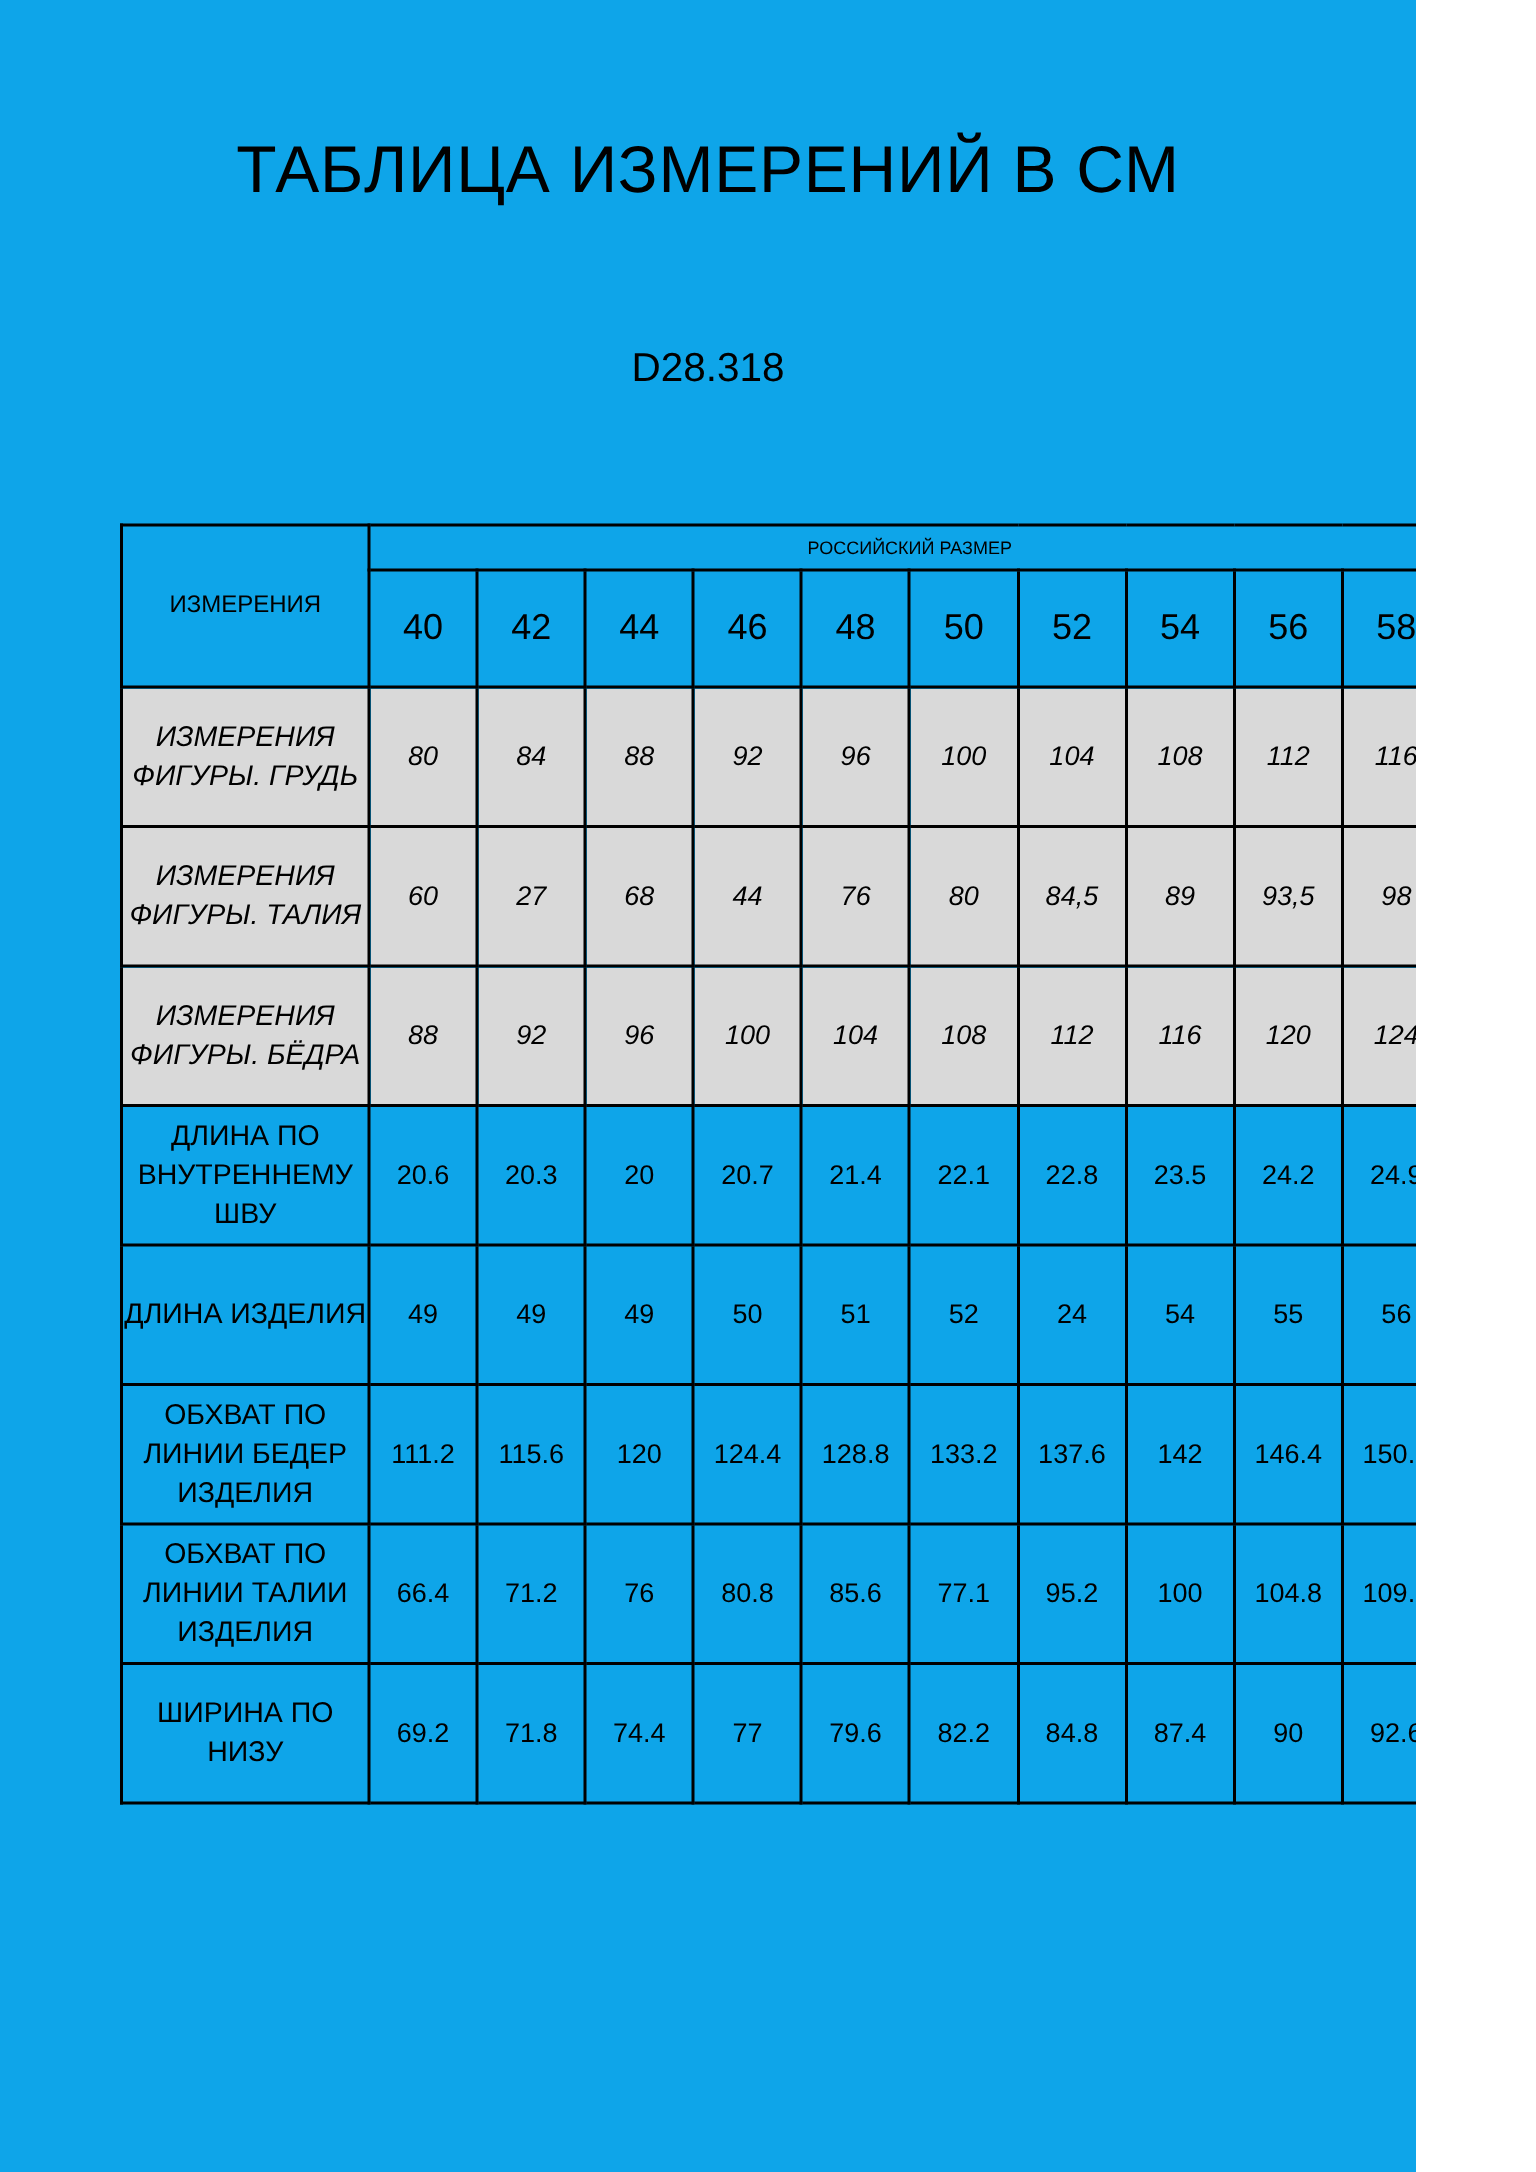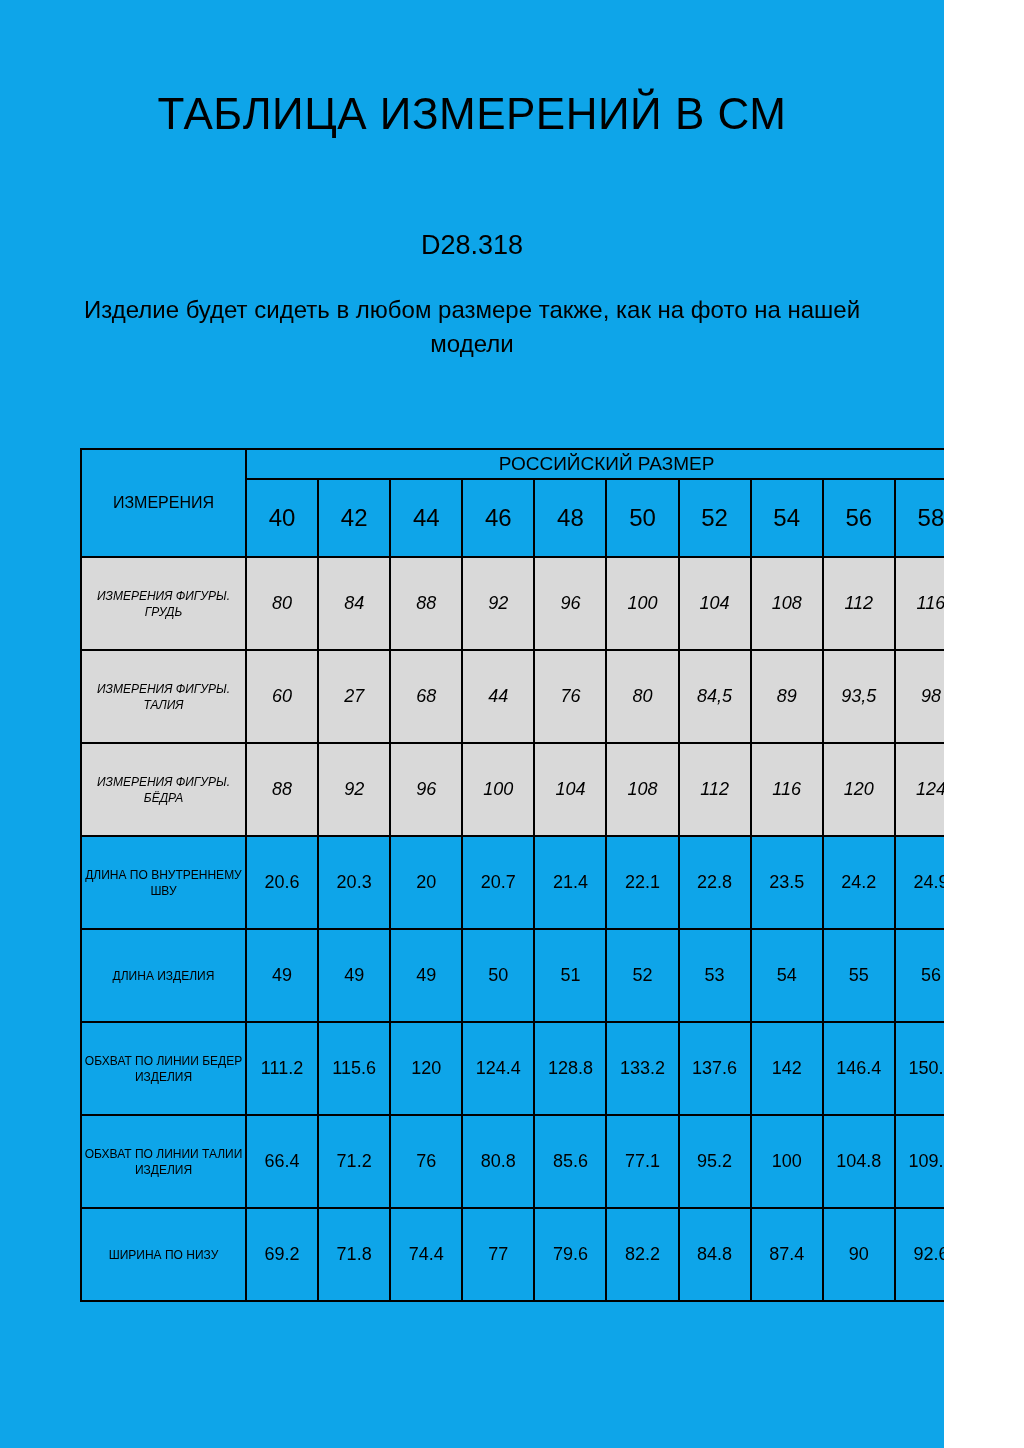--- a/index.html
+++ b/index.html
@@ -56,49 +56,48 @@
     overflow: hidden;
   }
   tr.group-row { height: 30px; }
   tr.sizes-row { height: 78px; margin-top: 16px; }
   th.corner {
     font-size: 16px;
     padding: 0 10px;
     border-radius: 12px;
   }
   th.size-group {
-    font-size: 19px;
+    font-size: 12px;
     margin-top: 33px;
   }
   td.size-cell {
     font-size: 24px;
     font-weight: 700;
   }
   tbody tr { height: 93px; }
   th.row-label {
-    font-size: 12px;
+    font-size: 19px;
     line-height: 1.35;
     padding: 0 18px;
   }
   td.value-cell {
     font-size: 18px;
   }
   tr.figure-row th,
   tr.figure-row td {
     background: #d9d9d9;
     font-style: italic;
   }
 </style>
 </head>
 <body>
 
 <div class="page">
   <h1 class="title">ТАБЛИЦА ИЗМЕРЕНИЙ В СМ</h1>
   <div class="article">D28.318</div>
-  <p class="subtitle">Изделие будет сидеть в любом размере также, как на фото на нашей модели</p>
 
   <table class="size-table">
     <colgroup>
       <col class="label-col">
     </colgroup>
     <thead>
       <tr class="group-row">
         <th class="corner" rowspan="2">ИЗМЕРЕНИЯ</th>
         <th class="size-group" colspan="10">РОССИЙСКИЙ РАЗМЕР</th>
       </tr>
@@ -169,21 +168,21 @@
           <td class="value-cell">24.9</td>
         </tr>
         <tr>
           <th class="row-label">ДЛИНА ИЗДЕЛИЯ</th>
           <td class="value-cell">49</td>
           <td class="value-cell">49</td>
           <td class="value-cell">49</td>
           <td class="value-cell">50</td>
           <td class="value-cell">51</td>
           <td class="value-cell">52</td>
-          <td class="value-cell">53</td>
+          <td class="value-cell">24</td>
           <td class="value-cell">54</td>
           <td class="value-cell">55</td>
           <td class="value-cell">56</td>
         </tr>
         <tr>
           <th class="row-label">ОБХВАТ ПО ЛИНИИ БЕДЕР ИЗДЕЛИЯ</th>
           <td class="value-cell">111.2</td>
           <td class="value-cell">115.6</td>
           <td class="value-cell">120</td>
           <td class="value-cell">124.4</td>

